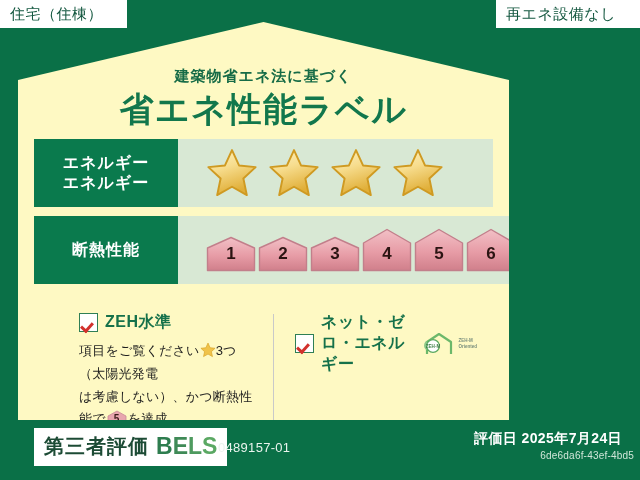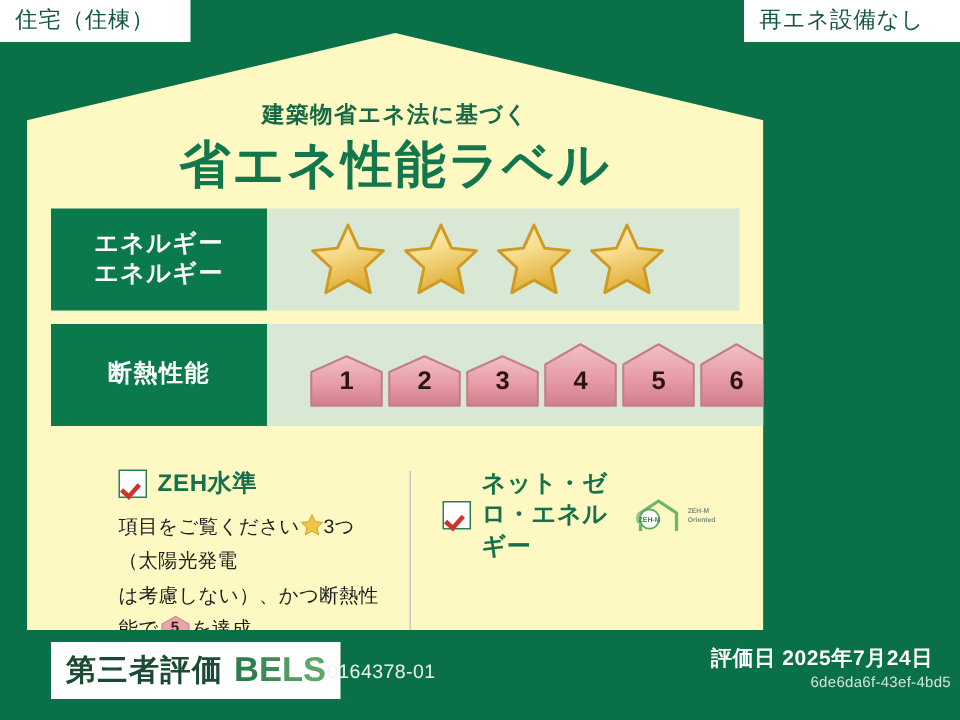--- a/index.html
+++ b/index.html
@@ -379,16 +379,16 @@
     </div>
 
   </div>
 </div>
 
 <div class="footer">
   <div class="bels-box">
     <span class="bels-jp">第三者評価</span>
     <span class="bels-word"><span class="b">B</span><span class="e">E</span><span class="l">L</span><span class="s">S</span></span>
   </div>
-  <div class="bels-num">0164378-01</div>
+  <div class="bels-num">0489157-01</div>
   <div class="eval-date">評価日 2025年7月24日</div>
   <div class="eval-id">6de6da6f-43ef-4bd5</div>
 </div>
 
 </body></html>

